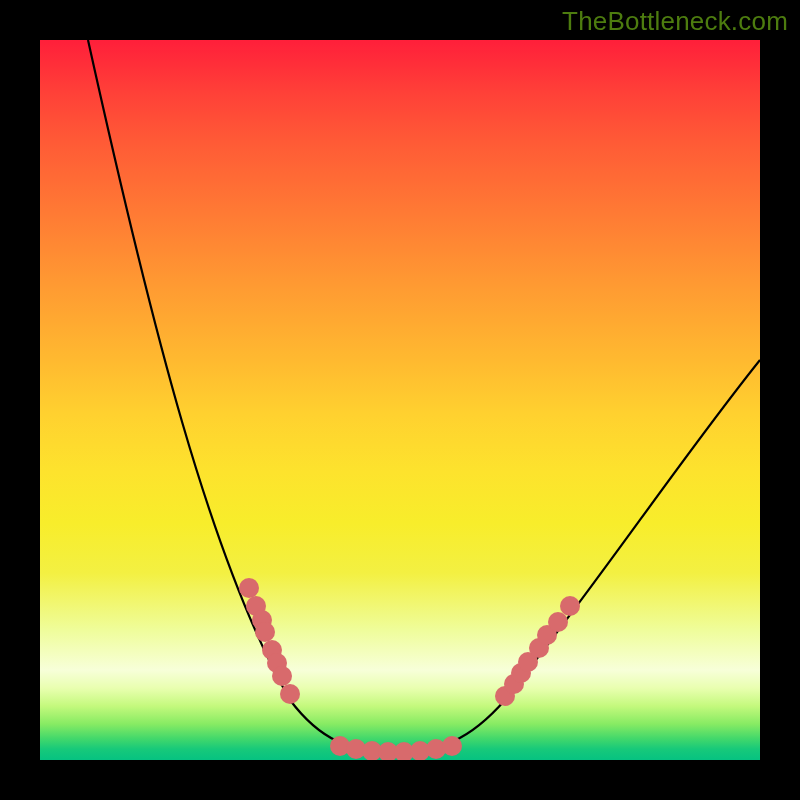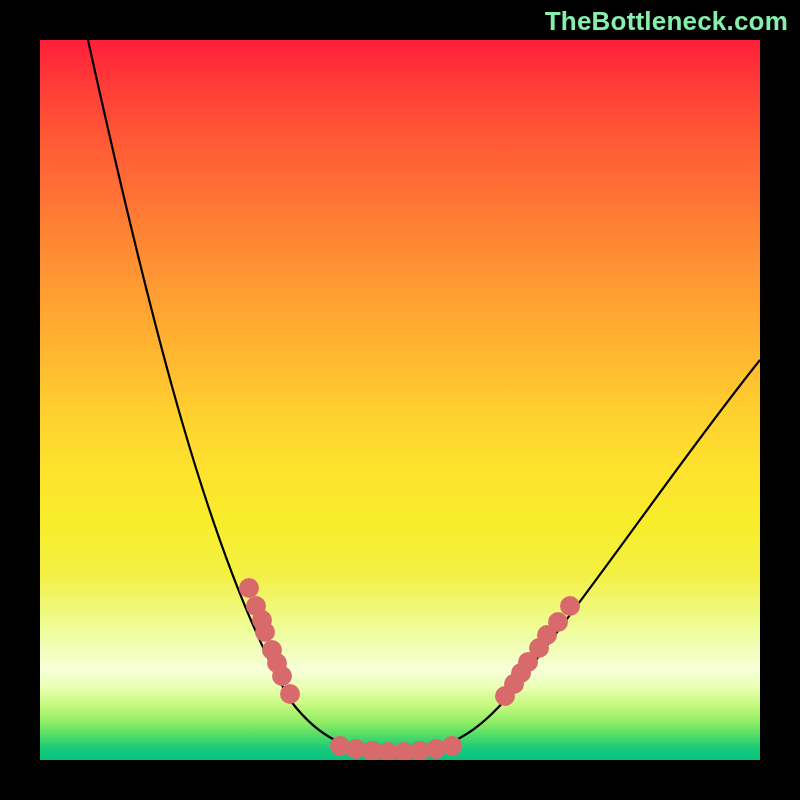--- a/index.html
+++ b/index.html
@@ -3,22 +3,22 @@
 <meta charset="utf-8">
 <style>
   html, body { margin: 0; padding: 0; }
   body { width: 800px; height: 800px; background: #000; overflow: hidden; position: relative; }
   .attribution {
     position: absolute;
     top: 6px;
     right: 12px;
     font-family: Arial, Helvetica, sans-serif;
     font-size: 26px;
-    font-weight: 700;
-    color: #86efac;
+    font-weight: 400;
+    color: #4d7c0f;
     letter-spacing: 0.2px;
   }
   .plot {
     position: absolute;
     left: 40px;
     top: 40px;
     width: 720px;
     height: 720px;
     background: linear-gradient(to bottom,
       #ff1f3a 0%,

